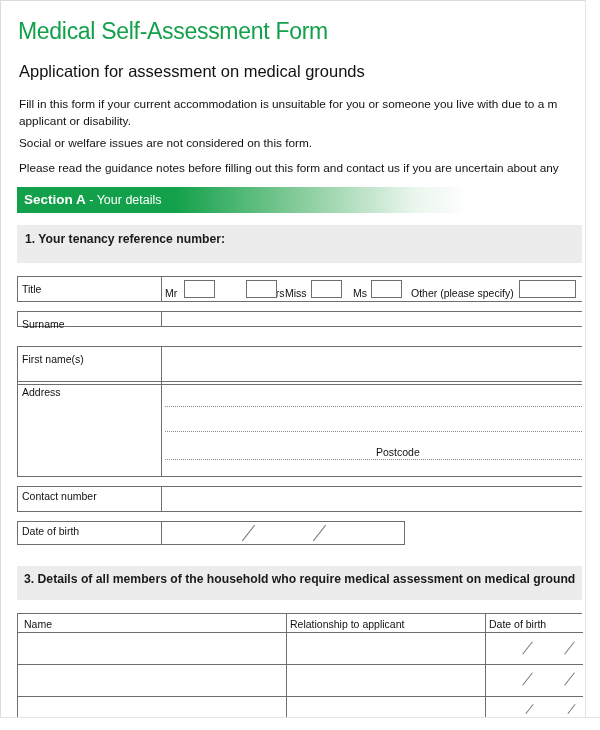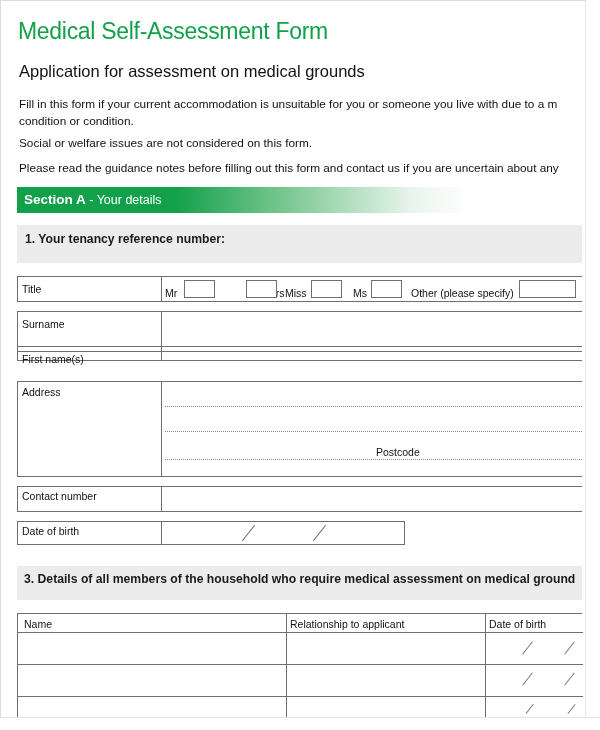--- a/index.html
+++ b/index.html
@@ -71,21 +71,21 @@
   .tbl .th { position: absolute; top: 4px; font-size: 10.5px; color: #111; white-space: nowrap; }
 </style>
 </head>
 <body>
 
 <div class="frame"></div>
 
 <div class="title">Medical Self-Assessment Form</div>
 <div class="subtitle">Application for assessment on medical grounds</div>
 <div class="para" style="top:96px">Fill in this form if your current accommodation is unsuitable for you or someone you live with due to a m</div>
-<div class="para" style="top:113px">condition or condition.</div>
+<div class="para" style="top:113px">applicant or disability.</div>
 <div class="para" style="top:135px">Social or welfare issues are not considered on this form.</div>
 <div class="para" style="top:160px">Please read the guidance notes before filling out this form and contact us if you are uncertain about any</div>
 
 <div class="section-bar">
   <div class="txt">
     <b>Section A</b><span class="rest"> - </span><span class="rest">Your details</span>
   </div>
 </div>
 
 <div class="qbox" style="top:225px; height:38px;">
@@ -100,27 +100,27 @@
 <div class="cbox" style="left:184px; top:280px; width:31px; height:18px;"></div>
 <span class="opt" style="left:224px; top:287px;padding-left:43px;">Mrs</span>
 <div class="cbox" style="left:246px; top:280px; width:31px; height:18px;"></div>
 <span class="opt" style="left:285px; top:287px;">Miss</span>
 <div class="cbox" style="left:311px; top:280px; width:31px; height:18px;"></div>
 <span class="opt" style="left:353px; top:287px;">Ms</span>
 <div class="cbox" style="left:371px; top:280px; width:31px; height:18px;"></div>
 <span class="opt" style="left:411px; top:287px;">Other (please specify)</span>
 <div class="cbox" style="left:519px; top:280px; width:57px; height:18px;"></div>
 
-<div class="row" style="top:311px; height:41px;">
+<div class="row" style="top:311px; height:16px;">
   <div class="lbl">Surname</div>
   <div class="div"></div>
 </div>
 <div style="position:absolute; left:162px; top:312px; width:420px; height:25px;"></div>
 
-<div class="row" style="top:346px; height:15px;">
+<div class="row" style="top:346px; height:39px;">
   <div class="lbl">First name(s)</div>
   <div class="div"></div>
 </div>
 <div style="position:absolute; left:162px; top:347px; width:420px; height:25px;"></div>
 
 <div class="row" style="top:381px; height:96px;">
   <div class="lbl" style="top:4px">Address</div>
   <div class="div"></div>
 </div>
 <div class="dotline" style="top:406px"></div>

